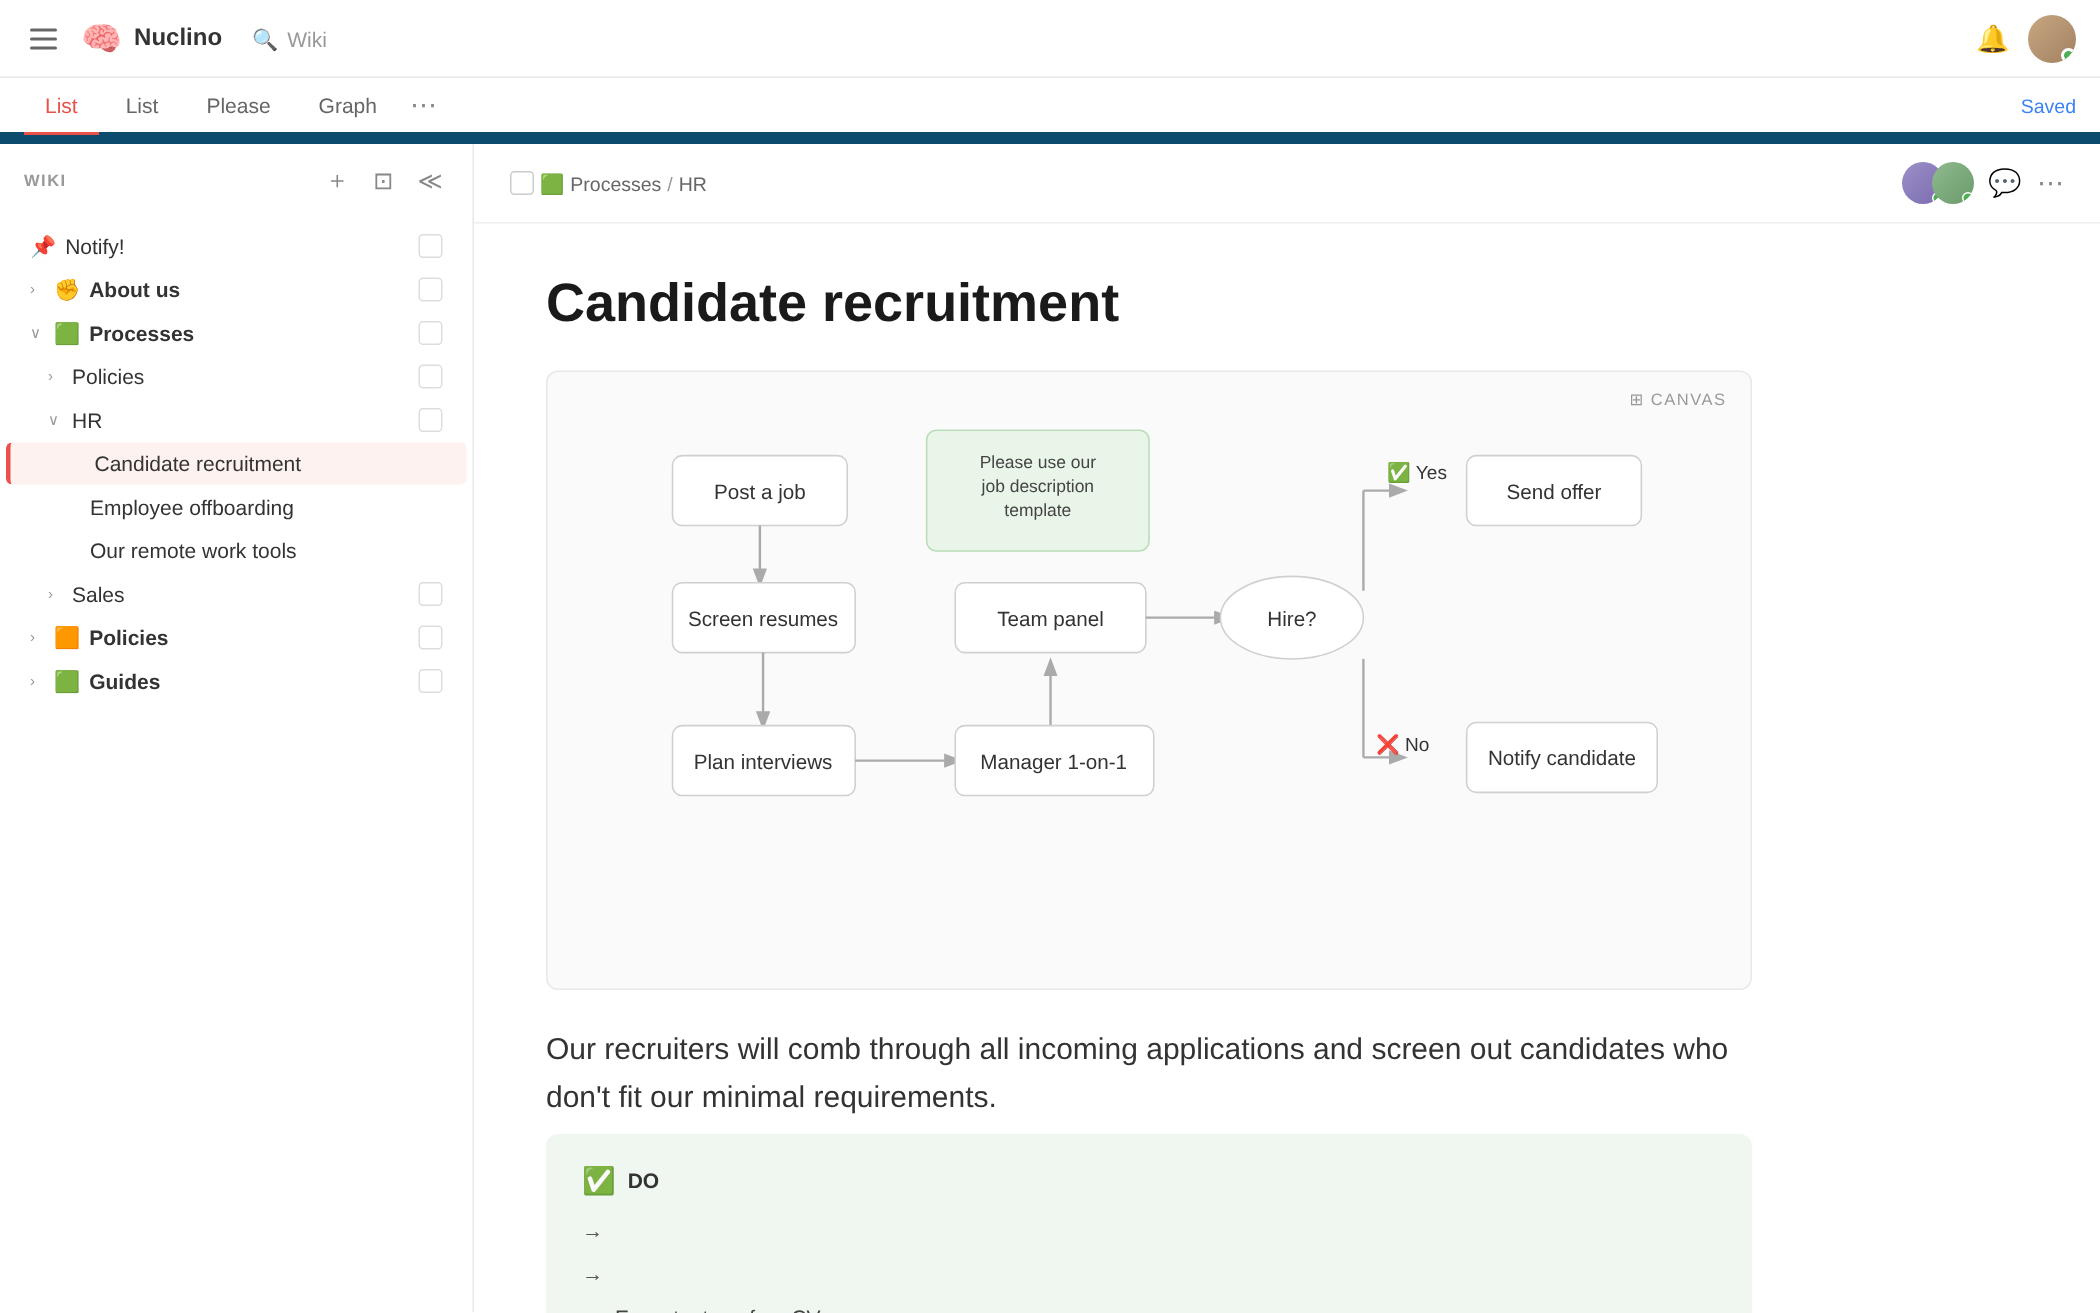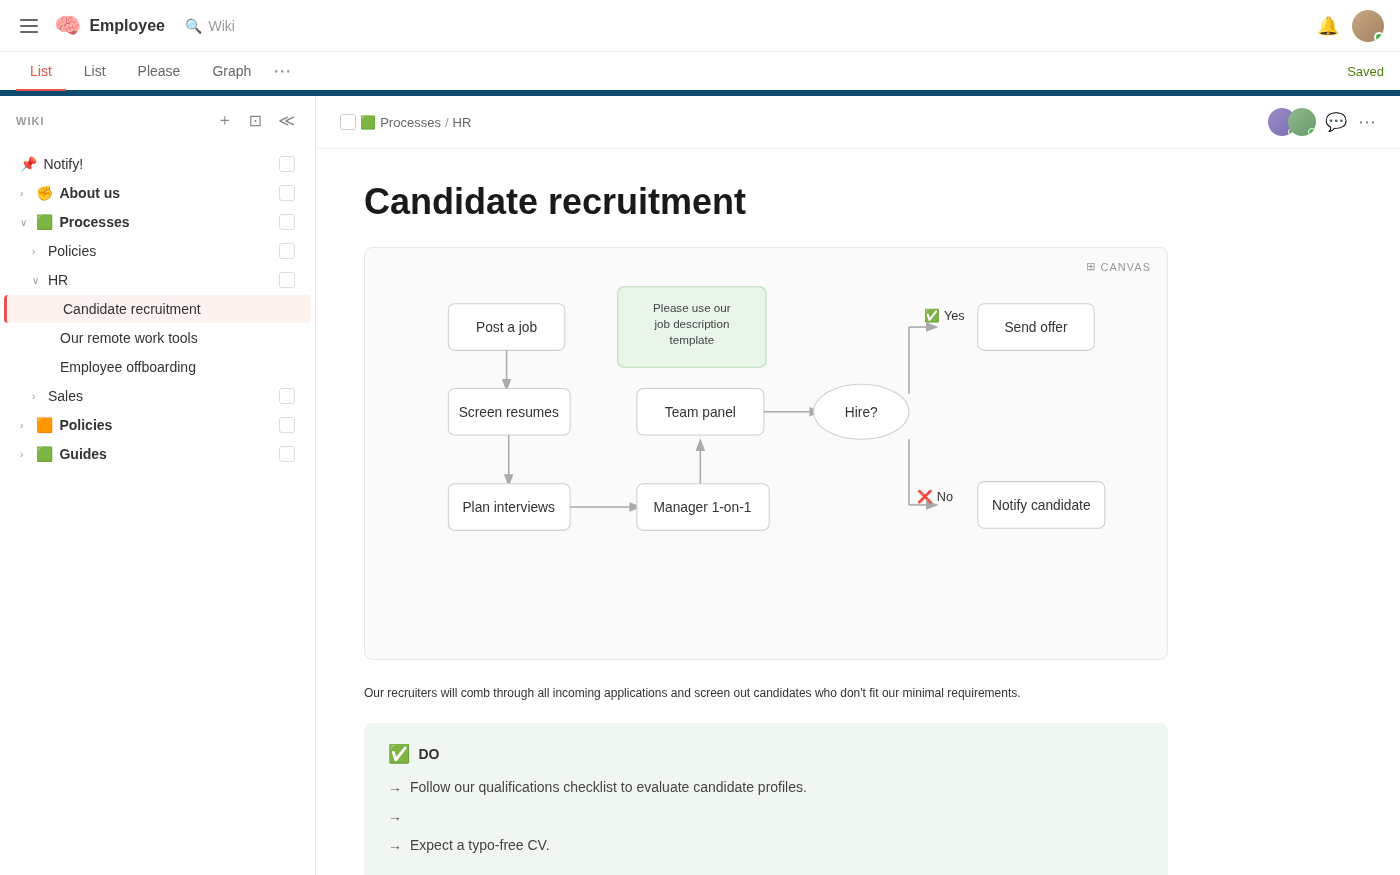--- a/index.html
+++ b/index.html
@@ -13,25 +13,25 @@
     .logo-brain { color: #e8524a; font-size: 22px; }
     .logo-text { font-weight: 700; font-size: 16px; color: #333; }
     .search-area { display: flex; align-items: center; gap: 6px; color: #999; margin-left: 8px; }
     .search-icon { font-size: 14px; }
     .top-nav-right { margin-left: auto; display: flex; align-items: center; gap: 12px; }
     .bell-icon { font-size: 18px; color: #888; cursor: pointer; }
     .avatar-circle { width: 32px; height: 32px; border-radius: 50%; background: #c8a882; overflow: hidden; position: relative; cursor: pointer; }
     .avatar-status { width: 10px; height: 10px; background: #4caf50; border-radius: 50%; position: absolute; bottom: 0; right: 0; border: 2px solid #fff; }
 
     
-    .tab-bar { display: flex; align-items: center; height: 44px; border-bottom: 6px solid #0c4a6e; padding: 0 16px; gap: 4px; justify-content: flex-end; }
+    .tab-bar { display: flex; align-items: center; height: 44px; border-bottom: 8px solid #0c4a6e; padding: 0 16px; gap: 4px; justify-content: flex-end; }
     .tab { padding: 10px 14px; cursor: pointer; font-size: 14px; color: #666; border-bottom: 2px solid transparent; margin-bottom: -2px; }
     .tab.active { color: #e8524a; border-bottom-color: #e8524a; font-weight: 500; }
     .tab-more { margin-left: 4px; color: #888; cursor: pointer; font-size: 18px; }
-    .saved-label { margin-left: auto; color: #4d7c0f; font-size: 13px; }
+    .saved-label { margin-left: auto; color: #3b82f6; font-size: 13px; }
 
     
     .main-body { display: flex; flex: 1; overflow: hidden; }
 
     
     .sidebar { width: 316px; border-right: 1px solid #e8e8e8; display: flex; flex-direction: column; overflow-y: auto; }
     .sidebar-header { display: flex; align-items: center; padding: 12px 16px; gap: 8px; }
     .sidebar-wiki-label { font-size: 11px; font-weight: 600; color: #999; letter-spacing: 1px; text-transform: uppercase; flex: 1; }
     .sidebar-icon-btn { cursor: pointer; color: #888; font-size: 16px; padding: 2px 4px; }
     .sidebar-items { padding: 4px 0; }
@@ -65,41 +65,41 @@
     .page-title { font-size: 36px; font-weight: 700; color: #1a1a1a; margin-bottom: 24px; }
 
     
     .flow-diagram { border: 1px solid #e8e8e8; border-radius: 8px; padding: 24px; margin-bottom: 24px; position: relative; background: #fafafa; min-height: 380px; }
     .canvas-label { position: absolute; top: 12px; right: 16px; font-size: 11px; color: #999; letter-spacing: 1px; display: flex; align-items: center; gap: 4px; }
 
     
     .diagram-svg { width: 100%; height: 360px; }
 
     
-    .body-text { font-size: 12px; line-height: 1.6; color: #333; margin-bottom: 20px; }
+    .body-text { font-size: 20px; line-height: 1.6; color: #333; margin-bottom: 8px; }
 
     
     .do-block { background: #f0f7f0; border-radius: 8px; padding: 20px 24px; }
     .do-header { display: flex; align-items: center; gap: 8px; font-weight: 600; font-size: 14px; margin-bottom: 12px; color: #333; }
     .do-check { color: #4caf50; font-size: 18px; }
     .do-item { display: flex; align-items: flex-start; gap: 8px; font-size: 14px; color: #444; margin-bottom: 8px; line-height: 1.5; }
     .do-arrow { color: #555; }
   </style>
 </head>
 <body>
 
 <nav class="top-nav">
   <div class="hamburger">
     <span></span>
       <span></span>
       <span></span>
   </div>
   <div class="logo">
     <span class="logo-brain">🧠</span>
-    <span class="logo-text">Employee</span>
+    <span class="logo-text">Nuclino</span>
   </div>
   <div class="search-area">
     <span class="search-icon">🔍</span>
     <span style="color:#999;font-size:14px;">Wiki</span>
   </div>
   <div class="top-nav-right">
     <span class="bell-icon">🔔</span>
     <div class="avatar-circle">
       <div style="width:100%;height:100%;background:linear-gradient(135deg,#c8a882,#a08060);"></div>
       <div class="avatar-status"></div>
@@ -158,25 +158,25 @@
         <span class="label">HR</span>
         <div class="check-icon"></div>
       </div>
 
       <div class="sidebar-item level3 active">
         <span class="label">Candidate recruitment</span>
       </div>
 
 
       <div class="sidebar-item level3">
+        <span class="label">Employee offboarding</span>
+      </div>
+
+      <div class="sidebar-item level3">
         <span class="label">Our remote work tools</span>
-      </div>
-
-      <div class="sidebar-item level3">
-        <span class="label">Employee offboarding</span>
       </div>
 
       <div class="sidebar-item level1">
         <span class="chevron">›</span>
         <span class="label">Sales</span>
         <div class="check-icon"></div>
       </div>
 
       <div class="sidebar-item level0">
         <span class="chevron">›</span>
@@ -288,21 +288,20 @@
 
       <p class="body-text">Our recruiters will comb through all incoming applications and screen out candidates who don't fit our minimal requirements.</p>
 
       <div class="do-block">
         <div class="do-header">
           <span class="do-check">✅</span>
           <span>DO</span>
         </div>
         <div class="do-item">
           <span class="do-arrow">→</span>
-          <span>Follow our qualifications checklist to evaluate candidate profiles.</span>
         </div>
         <div class="do-item">
           <span class="do-arrow">→</span>
         </div>
         <div class="do-item">
           <span class="do-arrow">→</span>
           <span>Expect a typo-free CV.</span>
         </div>
 
       </div>

